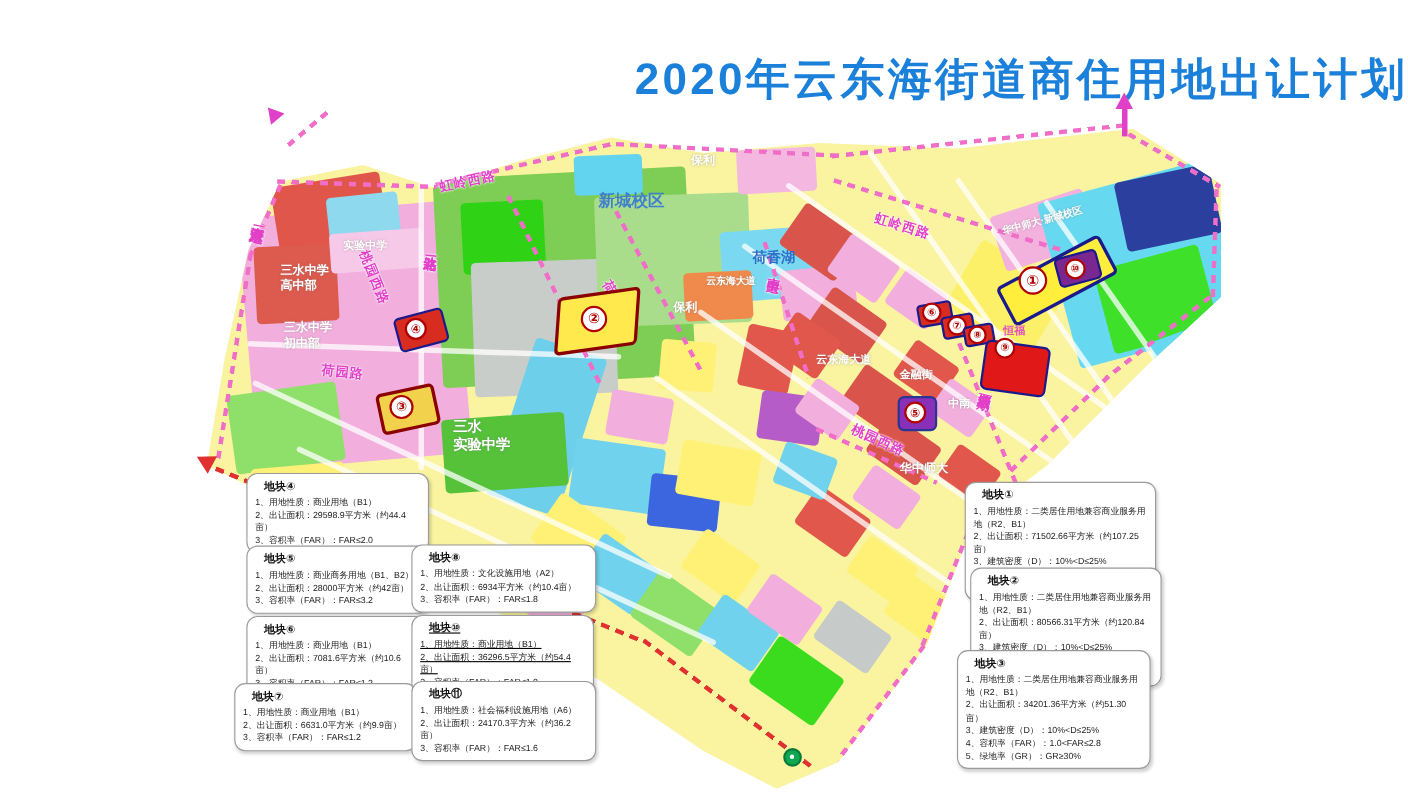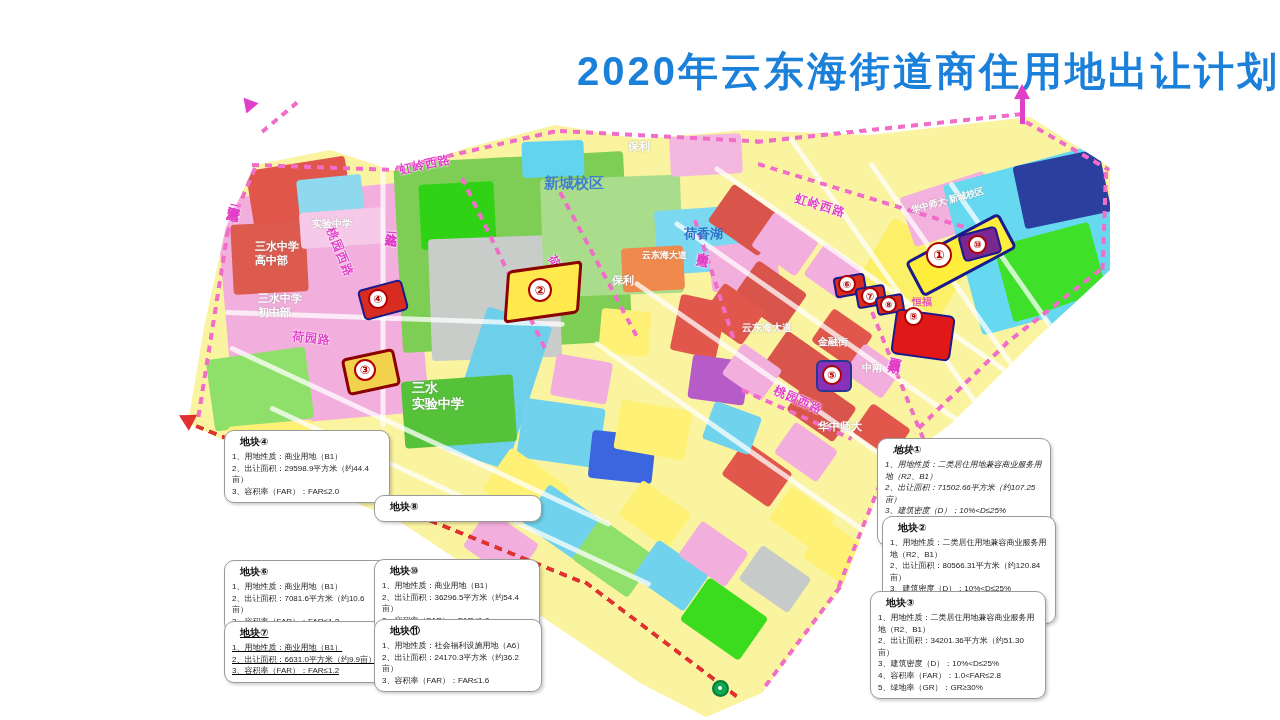--- a/index.html
+++ b/index.html
@@ -198,48 +198,57 @@
     <div class="badge" style="left:968px;top:235px;width:15px;height:15px;font-size:10px;">⑩</div>
 
     <div class="pin" style="left:712px;top:680px;"></div>
 
     <div class="callout" style="left:224px;top:430px;width:150px;">
       <div class="ct">地块④</div>
       <div class="cl">1、用地性质：商业用地（B1）
 2、出让面积：29598.9平方米（约44.4亩）
 3、容积率（FAR）：FAR≤2.0</div>
     </div>
+    <div class="callout" style="left:224px;top:496px;width:150px;">
+      <div class="ct">地块⑤</div>
+      <div class="cl">1、用地性质：商业商务用地（B1、B2）
+2、出让面积：28000平方米（约42亩）
+3、容积率（FAR）：FAR≤3.2</div>
+    </div>
     <div class="callout" style="left:224px;top:560px;width:148px;">
       <div class="ct">地块⑥</div>
       <div class="cl">1、用地性质：商业用地（B1）
 2、出让面积：7081.6平方米（约10.6亩）
 3、容积率（FAR）：FAR≤1.2</div>
     </div>
-    <div class="callout" style="left:224px;top:621px;width:150px;text-decoration:underline;">
+    <div class="callout" style="left:213px;top:621px;width:150px;">
       <div class="ct">地块⑦</div>
       <div class="cl">1、用地性质：商业用地（B1）
 2、出让面积：6631.0平方米（约9.9亩）
 3、容积率（FAR）：FAR≤1.2</div>
     </div>
     <div class="callout" style="left:374px;top:495px;width:152px;">
       <div class="ct">地块⑧</div>
-    </div>
-    <div class="callout" style="left:374px;top:559px;width:150px;">
+      <div class="cl">1、用地性质：文化设施用地（A2）
+2、出让面积：6934平方米（约10.4亩）
+3、容积率（FAR）：FAR≤1.8</div>
+    </div>
+    <div class="callout" style="left:374px;top:559px;width:150px;text-decoration:underline;">
       <div class="ct">地块⑩</div>
       <div class="cl">1、用地性质：商业用地（B1）
 2、出让面积：36296.5平方米（约54.4亩）
 3、容积率（FAR）：FAR≤1.8</div>
     </div>
     <div class="callout" style="left:374px;top:619px;width:152px;">
       <div class="ct">地块⑪</div>
       <div class="cl">1、用地性质：社会福利设施用地（A6）
 2、出让面积：24170.3平方米（约36.2亩）
 3、容积率（FAR）：FAR≤1.6</div>
     </div>
-    <div class="callout" style="left:877px;top:438px;width:158px;font-style:italic;">
+    <div class="callout" style="left:877px;top:438px;width:158px;">
       <div class="ct">地块①</div>
       <div class="cl">1、用地性质：二类居住用地兼容商业服务用地（R2、B1）
 2、出让面积：71502.66平方米（约107.25亩）
 3、建筑密度（D）：10%&lt;D≤25%
 4、容积率（FAR）：1.0&lt;FAR≤2.8
 5、绿地率（GR）：GR≥30%</div>
     </div>
     <div class="callout" style="left:882px;top:516px;width:158px;">
       <div class="ct">地块②</div>
       <div class="cl">1、用地性质：二类居住用地兼容商业服务用地（R2、B1）

